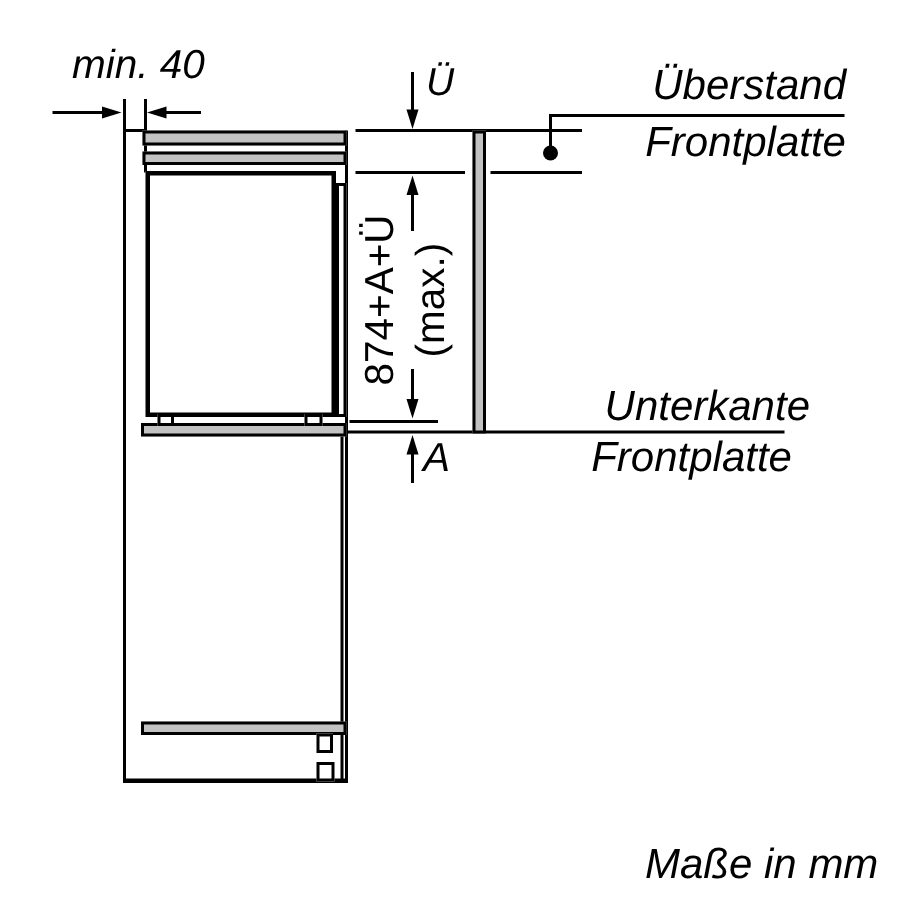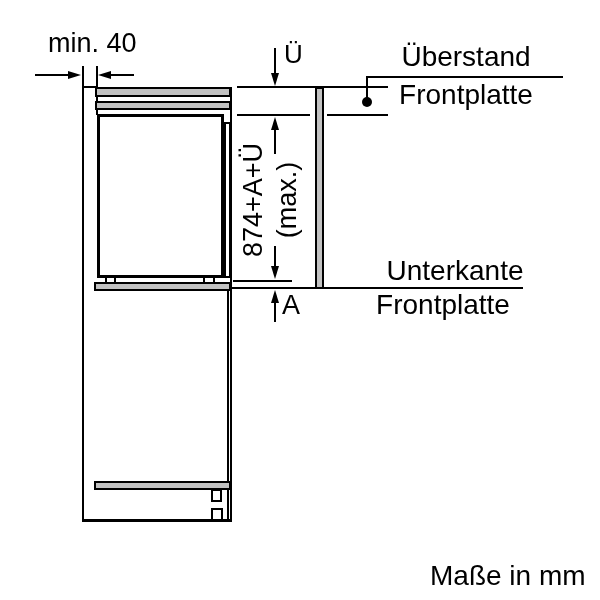--- a/index.html
+++ b/index.html
@@ -4,22 +4,22 @@
 <style>
   html,body{margin:0;padding:0;background:#fff;}
   #stage{
     position:relative;width:600px;height:600px;background:#fff;overflow:hidden;
     font-family:"Liberation Sans", sans-serif;color:#000;
   }
   .ln{position:absolute;background:#000;}
   .gbar{position:absolute;background:#c2c2c2;border:2px solid #000;box-sizing:border-box;}
   .wrect{position:absolute;background:#fff;border:2px solid #000;box-sizing:border-box;}
   .door{position:absolute;background:#fff;border:3px solid #000;box-sizing:border-box;}
-  .lbl{position:absolute;white-space:nowrap;font-size:28px;line-height:1.1;}
-  .ctr{text-align:center;}
+  .lbl{position:absolute;white-space:nowrap;font-size:28px;line-height:1.1;font-style:italic;}
+  .ctr{text-align:right;}
   .tri{position:absolute;width:0;height:0;}
   .tri-r{border-top:4.5px solid transparent;border-bottom:4.5px solid transparent;border-left:13px solid #000;}
   .tri-l{border-top:4.5px solid transparent;border-bottom:4.5px solid transparent;border-right:13px solid #000;}
   .tri-d{border-left:4.5px solid transparent;border-right:4.5px solid transparent;border-top:13px solid #000;}
   .tri-u{border-left:4.5px solid transparent;border-right:4.5px solid transparent;border-bottom:13px solid #000;}
   .dot{position:absolute;width:10px;height:10px;border-radius:50%;background:#000;}
   #dim874{
     position:absolute;left:170px;top:166px;width:200px;height:68px;
     transform:rotate(-90deg);font-size:27px;line-height:34px;text-align:center;
   }

